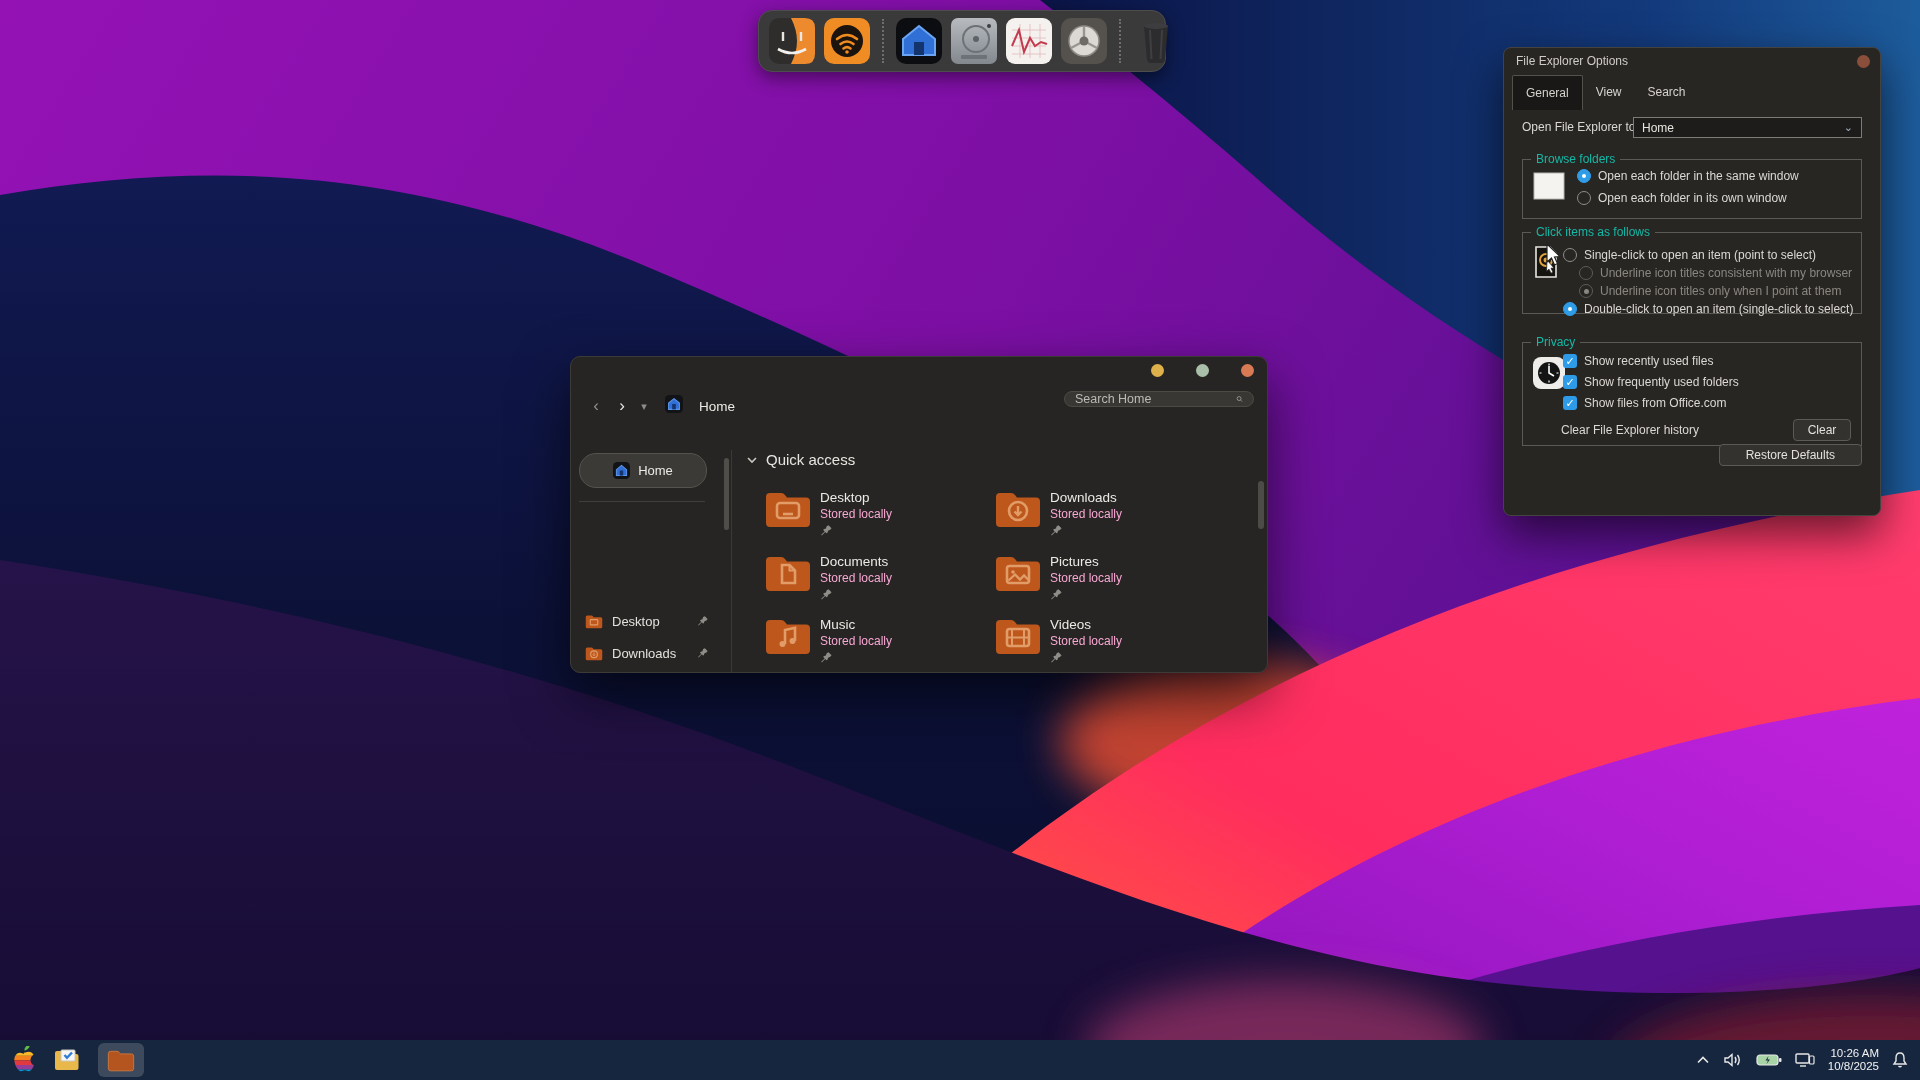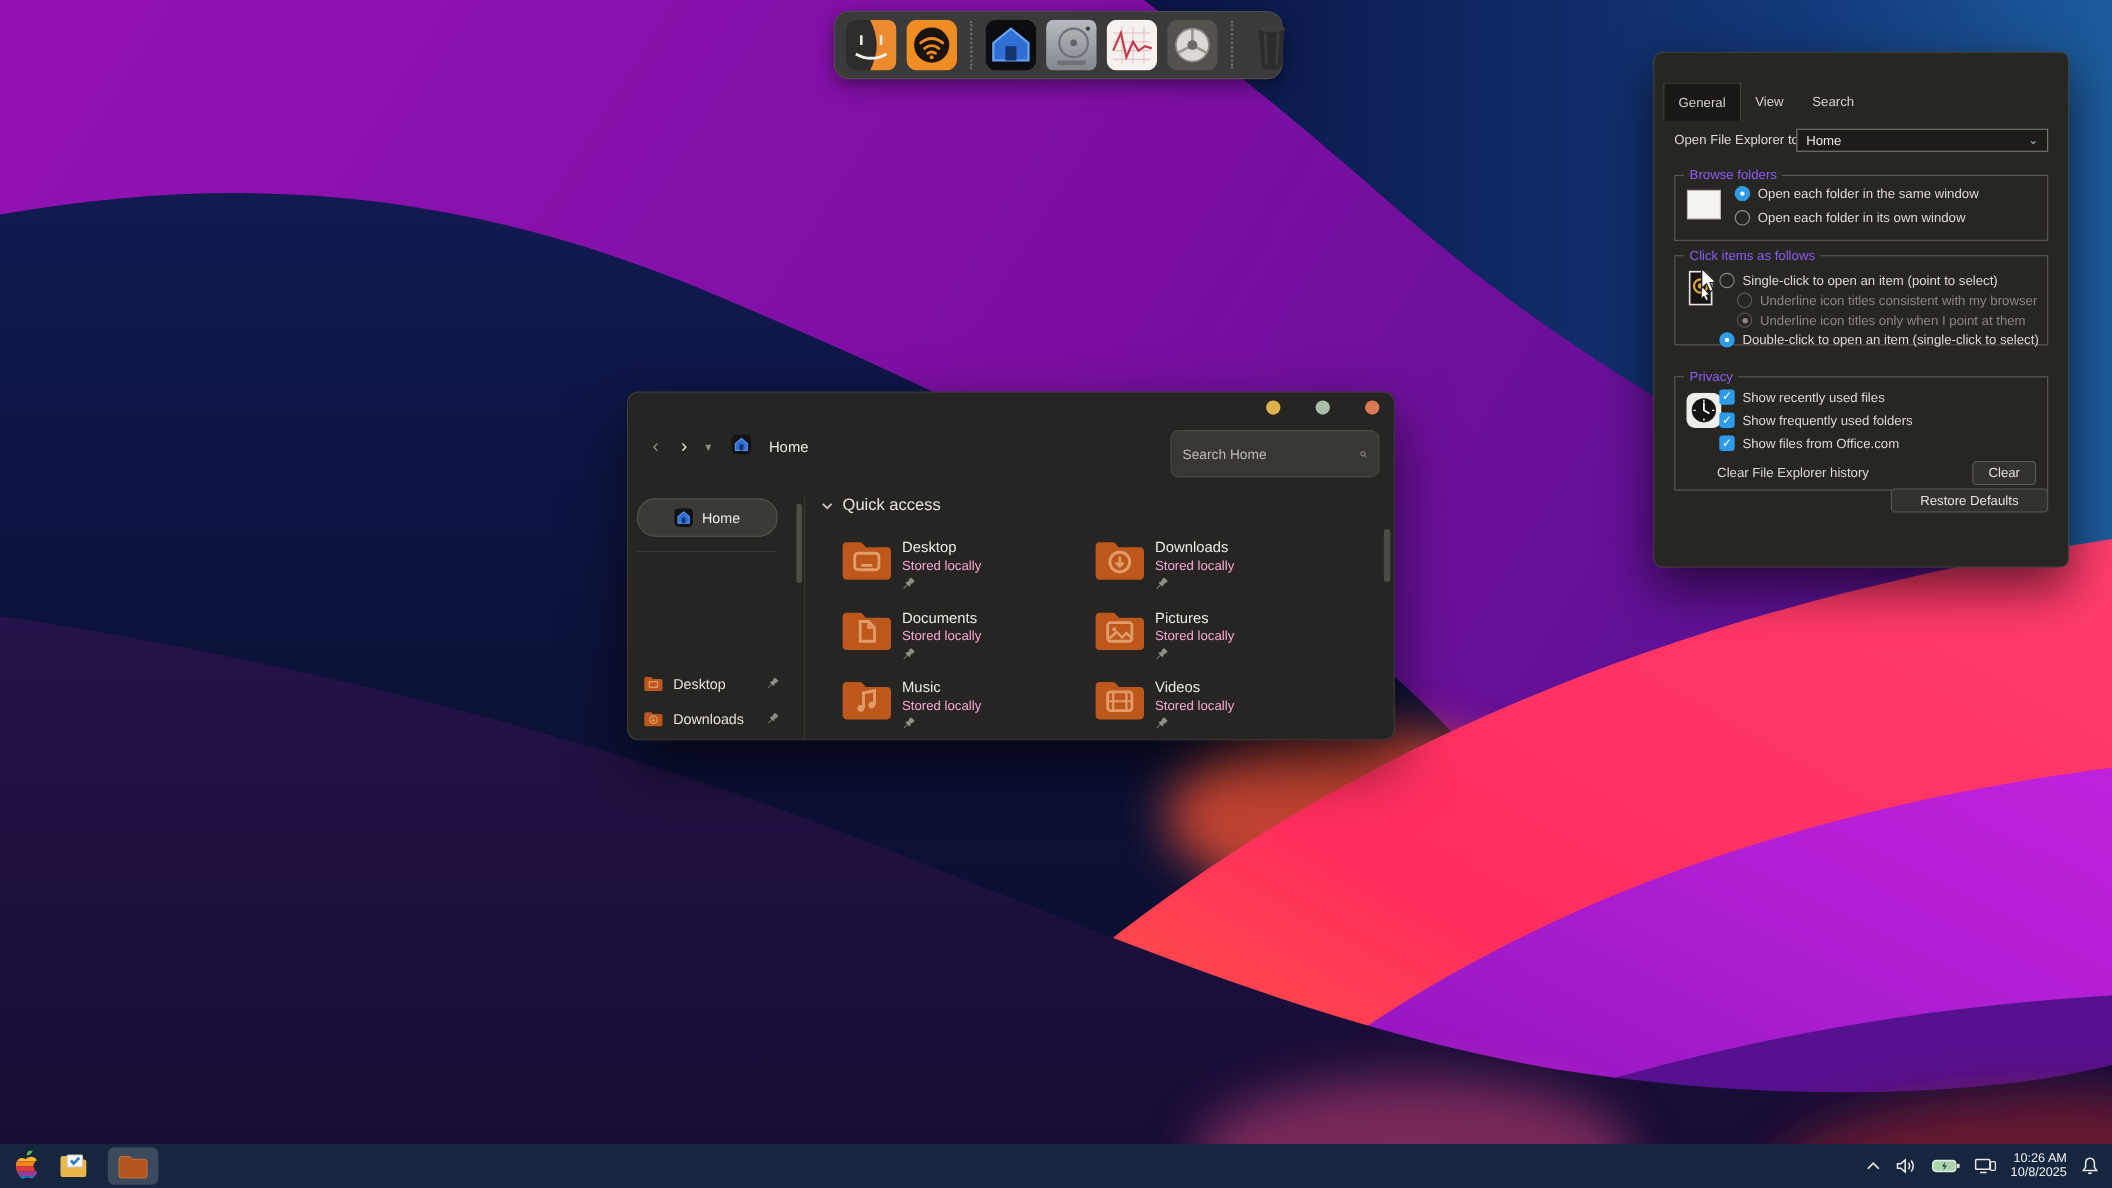--- a/index.html
+++ b/index.html
@@ -27,21 +27,21 @@
   .t-red    { background:#d87a54; }
 
   .navrow { position:absolute; top:30px; left:0; right:0; height:38px;
             display:flex; align-items:center; }
   .navbtn { width:26px; text-align:center; font-size:17px; background:none; border:none; }
   .nav-back { color:#8f8d88; margin-left:12px; }
   .nav-fwd  { color:#e9e6e1; }
   .nav-drop { color:#8f8d88; font-size:11px; width:18px; }
   .crumb-home-icon { margin-left:12px; }
   .crumb { color:#eceae5; font-size:13.5px; margin-left:16px; }
-  .searchbox { position:absolute; right:13px; top:4px; width:190px; height:43px;
+  .searchbox { position:absolute; right:13px; top:4px; width:190px; height:16px;
                background:#39383570; background:#393734; border:1px solid #4c4a45;
                border-radius:8px; display:flex; align-items:center; padding:0 10px; }
   .searchbox input { flex:1; background:transparent; border:none; outline:none;
                      color:#cfccc7; font-size:12.5px; font-family:inherit; }
   .searchbox input::placeholder { color:#bdbab4; }
 
   .winbody { position:absolute; top:89px; left:0; right:0; bottom:0; display:flex; }
   .sidebar { width:160px; position:relative; }
   .side-pill { position:absolute; left:8px; top:7px; width:128px; height:35px;
                background:#3b3a37; border:1px solid #55534e; border-radius:17px;
@@ -82,21 +82,21 @@
 
   .open-row { position:absolute; left:18px; top:9px; right:18px; height:20px; }
   .open-row .lbl { position:absolute; left:0; top:3px; }
   .dlg-select { position:absolute; left:111px; right:0; top:0; height:21px;
                 background:#1d1c1a; border:1px solid #7d7b76; display:flex;
                 align-items:center; padding:0 8px; color:#e8e5e0; }
   .dlg-select .chev { margin-left:auto; color:#9fb6c4; font-size:11px; }
 
   .group { position:absolute; left:18px; right:18px; border:1px solid #5c5a55; }
   .group .legend { position:absolute; top:-8px; left:8px; background:#282623;
-                   padding:0 5px; color:#8b5cf6; }
+                   padding:0 5px; color:#14b8a6; }
   .g-browse { top:51px; height:60px; }
   .g-click  { top:124px; height:82px; }
   .g-priv   { top:234px; height:104px; }
 
   .opt-row { position:absolute; display:flex; align-items:center; gap:7px; }
   .radio { width:14px; height:14px; border-radius:50%; border:1px solid #8f8d88;
            position:relative; flex:0 0 auto; }
   .radio.checked { background:#2e9ce7; border-color:#2e9ce7; }
   .radio.checked::after { content:""; position:absolute; left:4px; top:4px;
            width:4px; height:4px; border-radius:50%; background:#fff; }
@@ -406,20 +406,24 @@
             <div class="sub">Stored locally</div>
             <svg class="pin" width="13" height="13" viewBox="0 0 16 16">
                 <path fill="#8f8d88" d="M10.5 1.5l4 4-1.3.4-.4 1.3-2.8 1-1 2.8-1 .3-1.6-1.6L2.2 14l-.7-.7 4.2-4.2L4.1 7.5l.3-1 2.8-1 1-2.8z"></path>
               </svg></div>
         </div>
       </div>
     </div>
   </div>
 
   <div class="dialog">
+    <div class="dlg-title">
+      <span>File Explorer Options</span>
+      <span class="dlg-close"></span>
+    </div>
     <div class="tabs">
       <div class="tab active">General</div>
       <div class="tab">View</div>
       <div class="tab">Search</div>
     </div>
 
     <div class="dlg-body">
       <div class="open-row">
         <span class="lbl">Open File Explorer to:</span>
         <div class="dlg-select">

